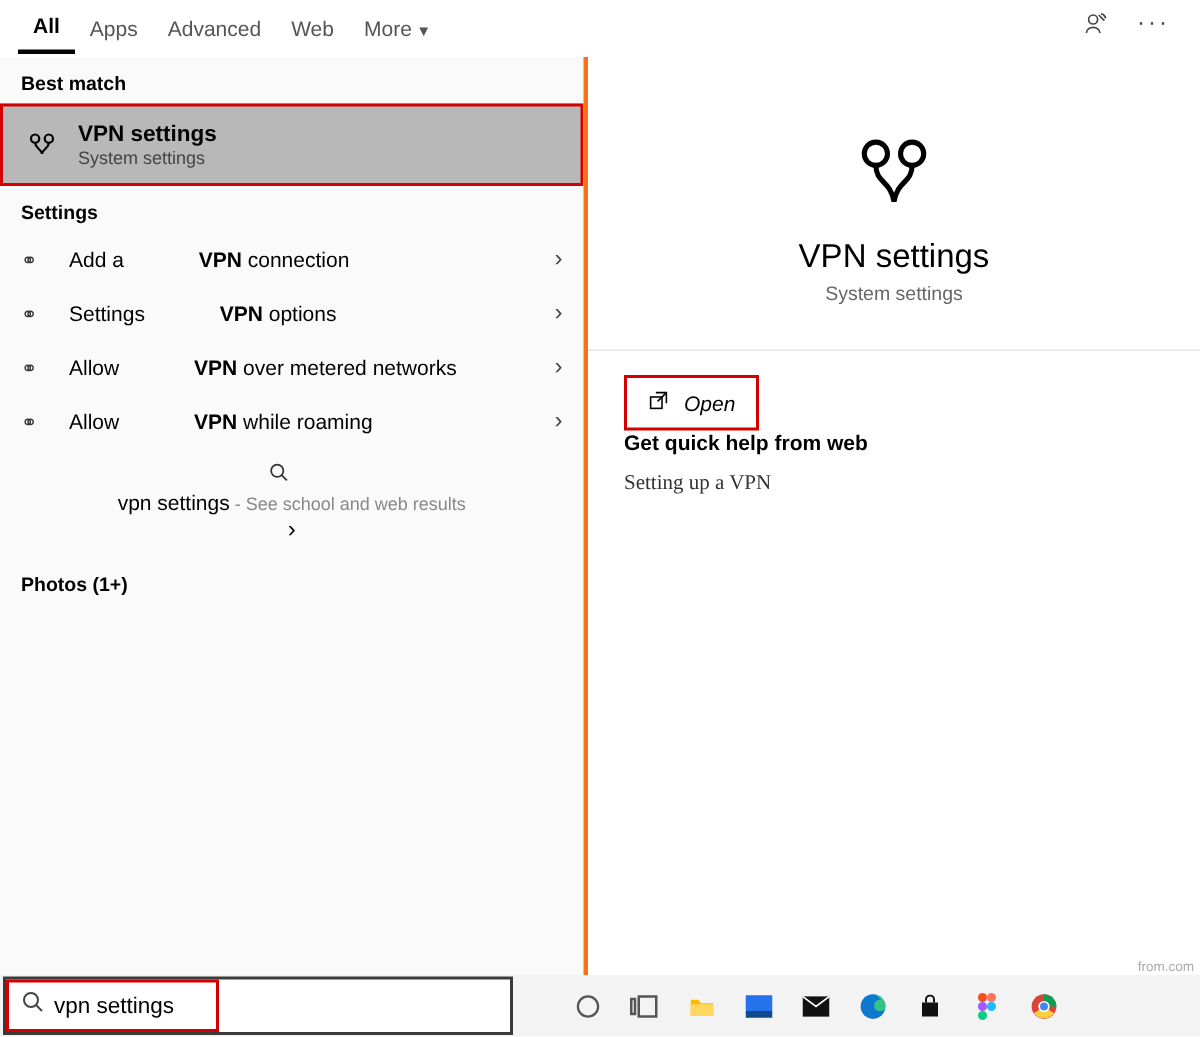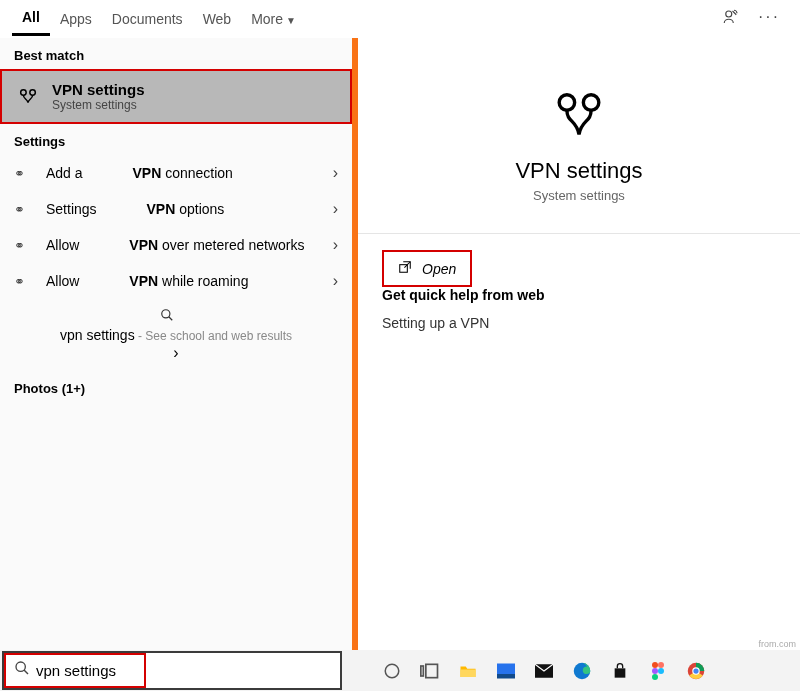--- a/index.html
+++ b/index.html
@@ -9,21 +9,21 @@
   .tabs { display: flex; align-items: center; height: 38px; padding: 4px 12px; border-bottom: 1px solid transparent; }
   .tab { font-size: 14px; color: #555; padding: 8px 10px; cursor: pointer; }
   .tab.active { color: #000; font-weight: 600; border-bottom: 3px solid #000; }
   .more-chev { font-size: 10px; margin-left: 3px; }
   .tabs-right { margin-left: auto; display: flex; gap: 18px; padding-right: 8px; color: #444; }
   .icon-btn { cursor: pointer; }
 
   .main { display: flex; height: 612px; }
 
   
-  .left { width: 358px; background: #fafafa; border-right: 6px solid #f97316; overflow: hidden; }
+  .left { width: 392px; background: #fafafa; border-right: 3px solid #f97316; overflow: hidden; }
   .section-label { font-size: 13px; font-weight: 600; color: #000; padding: 10px 14px 6px; }
   .best-match { display: flex; align-items: center; background: #b8b8b8; padding: 10px 14px; border: 2px solid #d40000; }
   .bm-icon { width: 24px; display:flex; align-items:center; justify-content:center; margin-right: 12px; }
   .bm-title { font-size: 15px; font-weight: 600; color: #000; }
   .bm-sub { font-size: 12px; color: #444; }
 
   .settings-list { }
   .setting-row { display: flex; align-items: center; padding: 9px 14px; cursor: pointer; }
   .setting-row .row-icon { width: 22px; font-size: 13px; color: #333; margin-right: 10px; }
   .setting-row .row-text { flex: 1; font-size: 14px; color: #000; }
@@ -37,40 +37,40 @@
 
   
   .right { flex:1; padding: 30px 24px; }
   .preview-icon { display:flex; justify-content:center; margin: 20px 0 12px; }
   .preview-title { text-align:center; font-size: 22px; font-weight: 400; color:#000; }
   .preview-sub { text-align:center; font-size: 13px; color:#666; margin-top:4px; margin-bottom:30px; }
   .divider { height:1px; background:#e5e5e5; margin: 6px -24px 16px; }
   .open-btn { display:inline-flex; align-items:center; gap:10px; padding: 8px 14px; border: 2px solid #d40000; font-size:14px; cursor:pointer;font-style:italic; }
   .open-btn .o-ic { font-size:14px; }
   .help-title { font-weight:600; font-size:14px; }
-  .help-link { font-size:14px; color:#333; margin-top: 12px; cursor:pointer; }
+  .help-link { font-size:14px; color:#333; margin-top: 12px; cursor:pointer;font-family:Liberation Serif, serif; }
 
   
   .bottom { position:absolute; left:0; right:0; bottom:0; height:41px; background:#f3f3f3; display:flex; align-items:center; }
   .search-wrap { display:flex; align-items:center; width: 340px; height: 39px; border: 2px solid #3b3b3b; background:#fff; margin:0 0 1px 2px;}
   .search-inner { display:flex; align-items:center; height:100%; border:2px solid #d40000; padding:0 8px; width: 142px; }
   .search-inner .s-ic { margin-right:6px; }
   .search-input { border:none; outline:none; font-size:15px; height:100%; flex:1; min-width:0; background:transparent; }
   .taskbar { display:flex; align-items:center; gap:18px; margin-left:40px; }
   .tb-ic { width:20px; height:20px; display:flex; align-items:center; justify-content:center; font-size:16px; cursor:pointer; }
 
   .watermark { position:absolute; right:4px; bottom:42px; font-size:9px; color:#aaa; }
 </style>
 </head>
 <body>
 
 <div class="tabs">
   <div class="tab active">All</div>
   <div class="tab">Apps</div>
-  <div class="tab">Documents</div>
+  <div class="tab">Advanced</div>
   <div class="tab">Web</div>
   <div class="tab"><span>More</span><span class="more-chev">▼</span></div>
   <div class="tabs-right">
     <span class="icon-btn">
       <svg width="18" height="18" viewBox="0 0 24 24" fill="none" stroke="#444" stroke-width="1.5">
           <circle cx="9" cy="8" r="4"></circle>
           <path d="M3 20c0-3 3-5 6-5s6 2 6 5"></path>
           <path d="M14 4l5 5M16 3c2 0 4 2 4 4"></path>
         </svg>
     </span>

